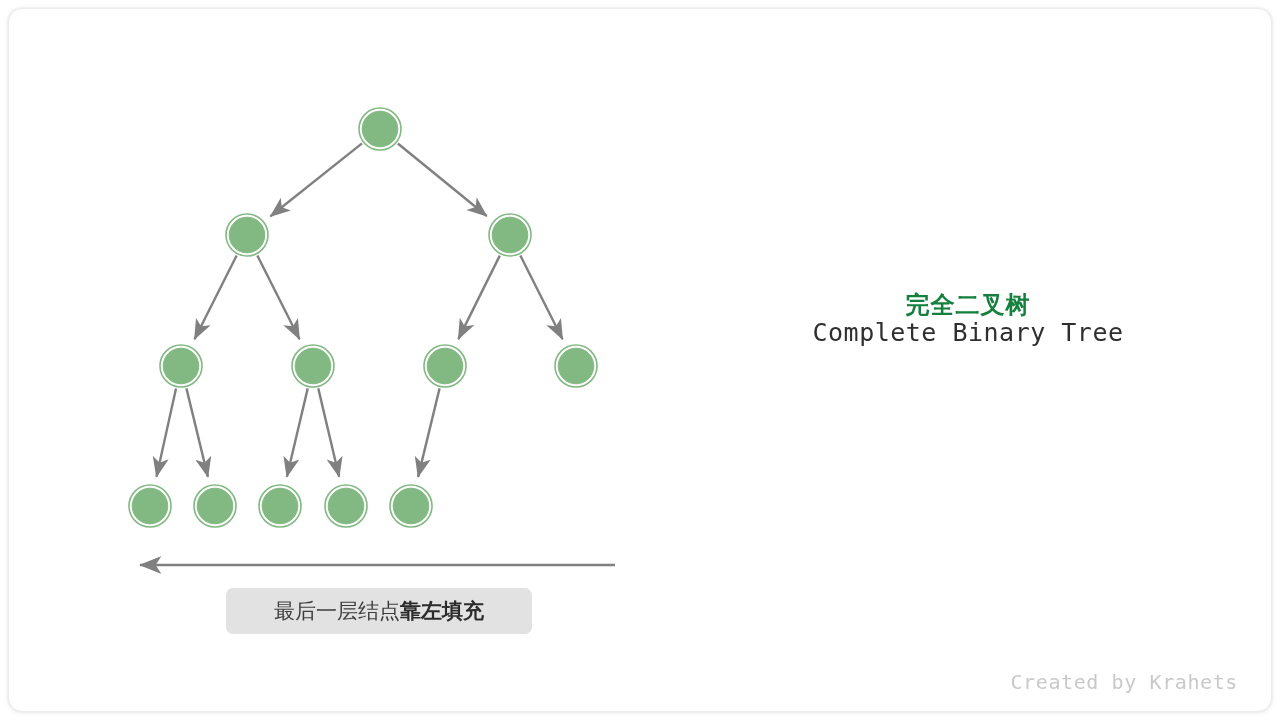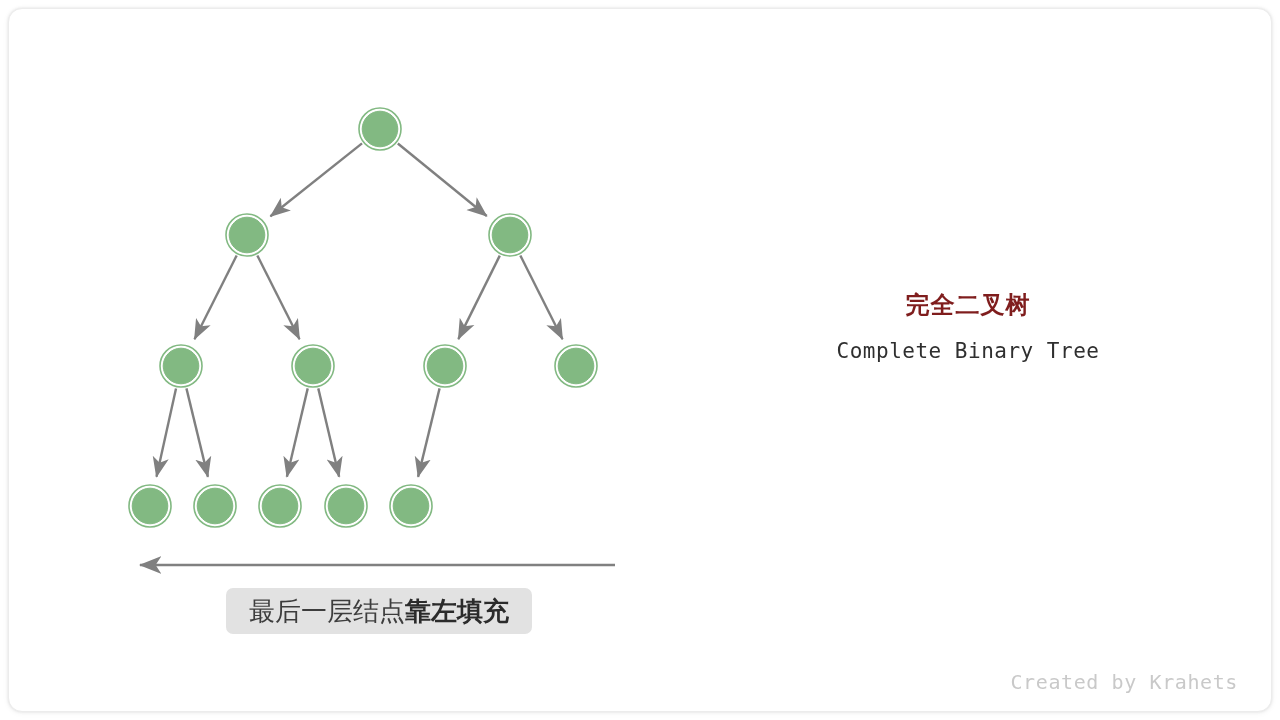--- a/index.html
+++ b/index.html
@@ -43,49 +43,48 @@
     position: absolute;
     left: 768px;
     top: 290px;
     width: 400px;
     text-align: center;
   }
   .legend-title {
     font-family: "Liberation Sans", "DejaVu Sans", sans-serif;
     font-size: 24px;
     font-weight: bold;
-    color: #7f1d1d;
+    color: #15803d;
     letter-spacing: 1px;
     line-height: 30px;
   }
   .legend-sub {
-    margin-top: 18px;
     font-family: "DejaVu Sans Mono", "Liberation Mono", monospace;
-    font-size: 21px;
+    font-size: 25px;
     color: #2f2f2f;
     letter-spacing: 0.5px;
     line-height: 26px;
   }
   
   .label-pill {
     position: absolute;
     left: 226px;
     top: 588px;
     width: 306px;
     height: 46px;
     background: #e2e2e2;
     border-radius: 7px;
     display: flex;
     align-items: center;
     justify-content: center;
     box-sizing: border-box;
   }
   .label-pill-text {
     font-family: "Liberation Sans", "DejaVu Sans", sans-serif;
-    font-size: 26px;
+    font-size: 21px;
     color: #3d3d3d;
     white-space: nowrap;
     text-align: center;
   }
   .label-pill-text b {
     font-weight: bold;
     color: #2b2b2b;
   }
   
   .watermark {

